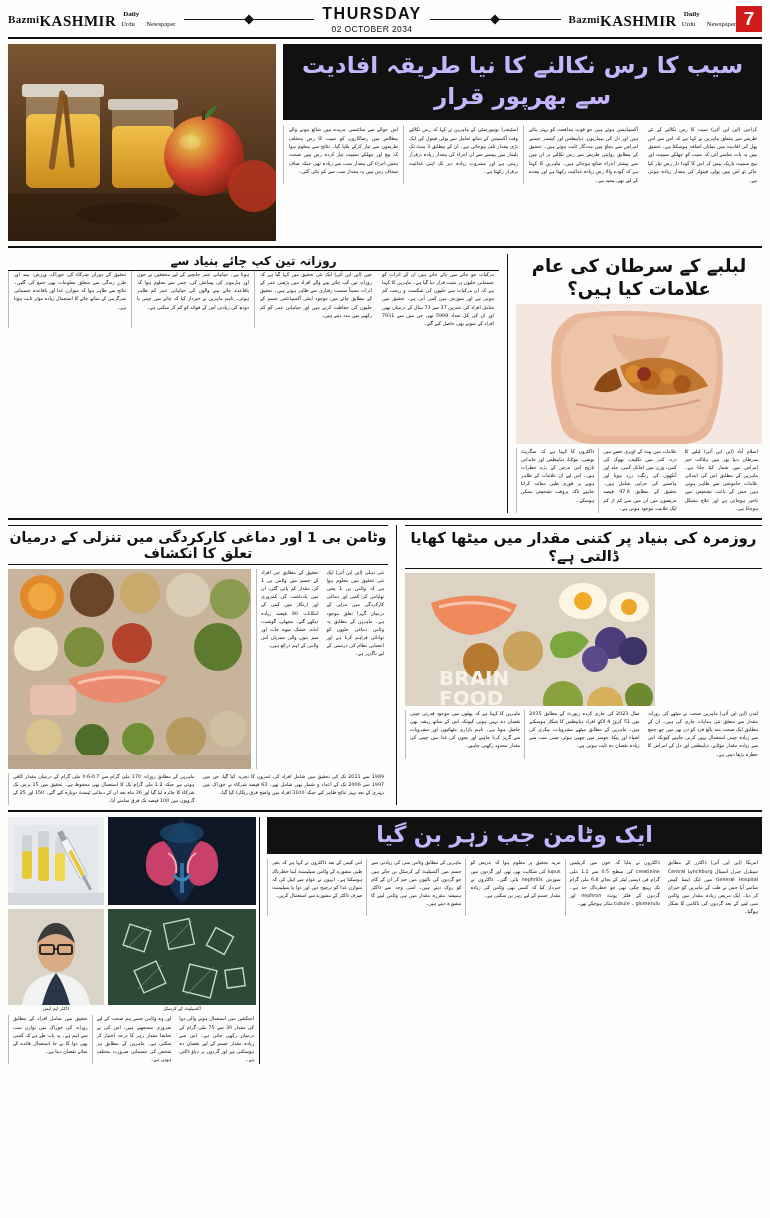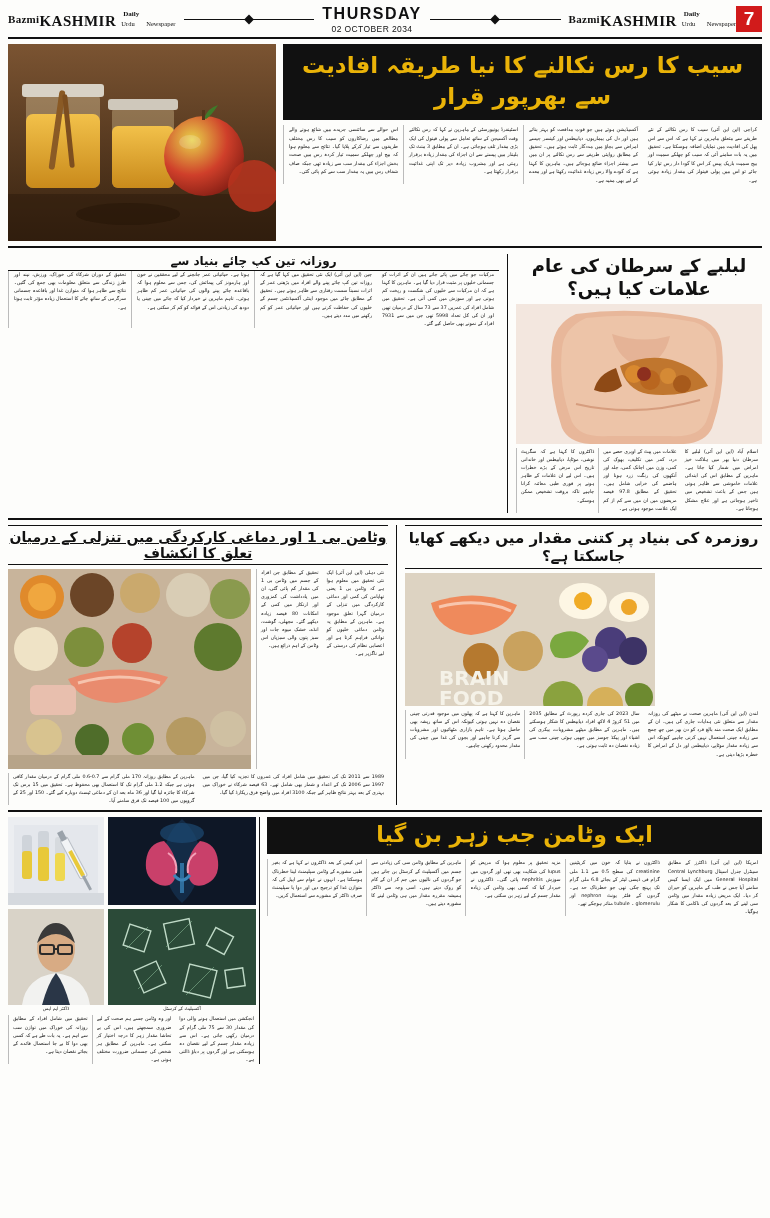--- a/index.html
+++ b/index.html
@@ -22,21 +22,21 @@
   .date-block{text-align:center;line-height:1.25;}
   .date-day{font-size:16px;font-weight:bold;letter-spacing:1.5px;font-family:"Liberation Sans",sans-serif;}
   .date-num{font-size:8.5px;letter-spacing:.4px;font-family:"Liberation Sans",sans-serif;}
   .pagebox{width:26px;height:26px;background:#d11b1b;color:#fff;font-weight:bold;font-size:19px;display:flex;align-items:center;justify-content:center;font-family:"Liberation Sans",sans-serif;}
   .rule-orn{flex:1;height:1px;background:#111;margin:0 8px;position:relative;}
   .rule-orn:before{content:"";position:absolute;left:50%;top:-3px;width:7px;height:7px;background:#111;transform:translateX(-50%) rotate(45deg);}
 
   
   .urdu{direction:rtl;text-align:justify;font-family:"DejaVu Sans", sans-serif;}
   .headline{
-    background:#111;color:#eab308;text-align:center;font-weight:bold;
+    background:#111;color:#c4b5fd;text-align:center;font-weight:bold;
     font-family:"DejaVu Sans", sans-serif;direction:rtl;
     letter-spacing:.5px;
   }
   .vrule{border-left:1px solid #bbb;}
   .hr-thick{height:2px;background:#111;margin:5px 0;}
 
   
   .top-row{display:flex;gap:7px;margin-top:5px;}
   .apple-photo{width:268px;height:197px;border-radius:1px;position:relative;overflow:hidden;
     background:linear-gradient(160deg,#6d4a2c 0%,#53381f 35%,#3d2714 100%);}
@@ -51,21 +51,21 @@
   .h-kahwa{font-size:12px;font-weight:bold;text-align:center;direction:rtl;font-family:"DejaVu Sans",sans-serif;border-bottom:1px solid #111;padding-bottom:2px;}
   .h-age{font-size:19px;font-weight:bold;text-align:right;direction:rtl;font-family:"DejaVu Sans",sans-serif;margin:3px 0 4px 0;line-height:1.3;}
   .cols4{display:flex;}
   .cols4 > div{flex:1;padding:0 5px;font-size:4.8px;line-height:1.7;direction:rtl;text-align:justify;font-family:"DejaVu Sans",sans-serif;}
 
   
   .h-panc{font-size:18px;font-weight:bold;text-align:center;direction:rtl;font-family:"DejaVu Sans",sans-serif;line-height:1.3;}
   .panc-img{width:100%;height:140px;background:linear-gradient(180deg,#f6e9e2 0%,#efd9cd 100%);position:relative;overflow:hidden;margin-top:3px;}
 
   
-  .h-b1{font-size:14px;font-weight:bold;text-align:center;direction:rtl;font-family:"DejaVu Sans",sans-serif;border-top:1px solid #111;border-bottom:1px solid #111;padding:3px 0;text-decoration:underline;}
+  .h-b1{font-size:14px;font-weight:bold;text-align:center;direction:rtl;font-family:"DejaVu Sans",sans-serif;border-top:1px solid #111;border-bottom:1px solid #111;padding:3px 0;}
   .h-sugar{font-size:15px;font-weight:bold;text-align:center;direction:rtl;font-family:"DejaVu Sans",sans-serif;border-top:1px solid #111;border-bottom:1px solid #111;padding:3px 0;}
 
   .food-photo{width:243px;height:200px;overflow:hidden;position:relative;background:#c9b9a4;}
   .brain-photo{width:250px;height:133px;overflow:hidden;position:relative;background:#e9e2d6;}
 
   
   .h-poison{font-size:22px;padding:5px 8px 7px 8px;}
 
   .kidney-photo{width:148px;height:88px;background:#0d1420;position:relative;overflow:hidden;}
   .vials-photo{width:96px;height:88px;background:#e8e8ec;position:relative;overflow:hidden;}
@@ -251,21 +251,21 @@
           <div class="small-col" style="flex:1;">نئی دہلی (این این آئی) ایک نئی تحقیق میں معلوم ہوا ہے کہ وٹامن بی 1 یعنی تھایامن کی کمی اور دماغی کارکردگی میں تنزلی کے درمیان گہرا تعلق موجود ہے۔ ماہرین کے مطابق یہ وٹامن دماغی خلیوں کو توانائی فراہم کرتا ہے اور اعصابی نظام کی درستی کے لیے ناگزیر ہے۔</div>
         </div>
       </div>
       <div style="display:flex;margin-top:4px;">
         <div class="small-col vrule" style="flex:1;">ماہرین کے مطابق روزانہ 170 ملی گرام سے 0.7-0.6 ملی گرام کے درمیان مقدار کافی ہوتی ہے جبکہ 1.2 ملی گرام تک کا استعمال بھی محفوظ ہے۔ تحقیق میں 15 برس تک شرکاء کا جائزہ لیا گیا اور 36 ماہ بعد ان کے دماغی ٹیسٹ دوبارہ کیے گئے۔ 150 اور 25 کے گروپوں میں 100 فیصد تک فرق سامنے آیا۔</div>
         <div class="small-col" style="flex:1;">1989 سے 2011 تک کی تحقیق میں شامل افراد کی عمروں کا تجزیہ کیا گیا، جن میں 1997 سے 2006 تک کے اعداد و شمار بھی شامل تھے۔ 63 فیصد شرکاء نے خوراک میں بہتری کے بعد بہتر نتائج ظاہر کیے جبکہ 3100 افراد میں واضح فرق ریکارڈ کیا گیا۔</div>
       </div>
     </div>
 
     <div style="flex:1;border-left:1px solid #111;padding-left:8px;">
-      <div class="h-sugar">روزمرہ کی بنیاد پر کتنی مقدار میں دیکھے کھایا جاسکتا ہے؟</div>
+      <div class="h-sugar">روزمرہ کی بنیاد پر کتنی مقدار میں میٹھا کھایا ڈالتی ہے؟</div>
       <div class="brain-photo" style="margin-top:4px;">
         <svg width="250" height="185" viewBox="0 0 250 185">
           <rect width="250" height="185" fill="#e7ded0"></rect>
           <rect x="0" y="0" width="250" height="185" fill="#ddd3c2"></rect>
           <path d="M26 30 q44 -16 86 2 q-10 26 -46 30 q-34 -4 -40 -32z" fill="#ef8a5c"></path>
           <path d="M34 34 q40 -10 72 4" stroke="#f8c6ae" stroke-width="3" fill="none"></path>
           <ellipse cx="178" cy="28" rx="24" ry="18" fill="#fdf6e4"></ellipse>
           <circle cx="178" cy="28" r="9" fill="#f0ab25"></circle>
           <ellipse cx="224" cy="34" rx="20" ry="15" fill="#fdf6e4"></ellipse>
           <circle cx="224" cy="34" r="8" fill="#eda62a"></circle>

